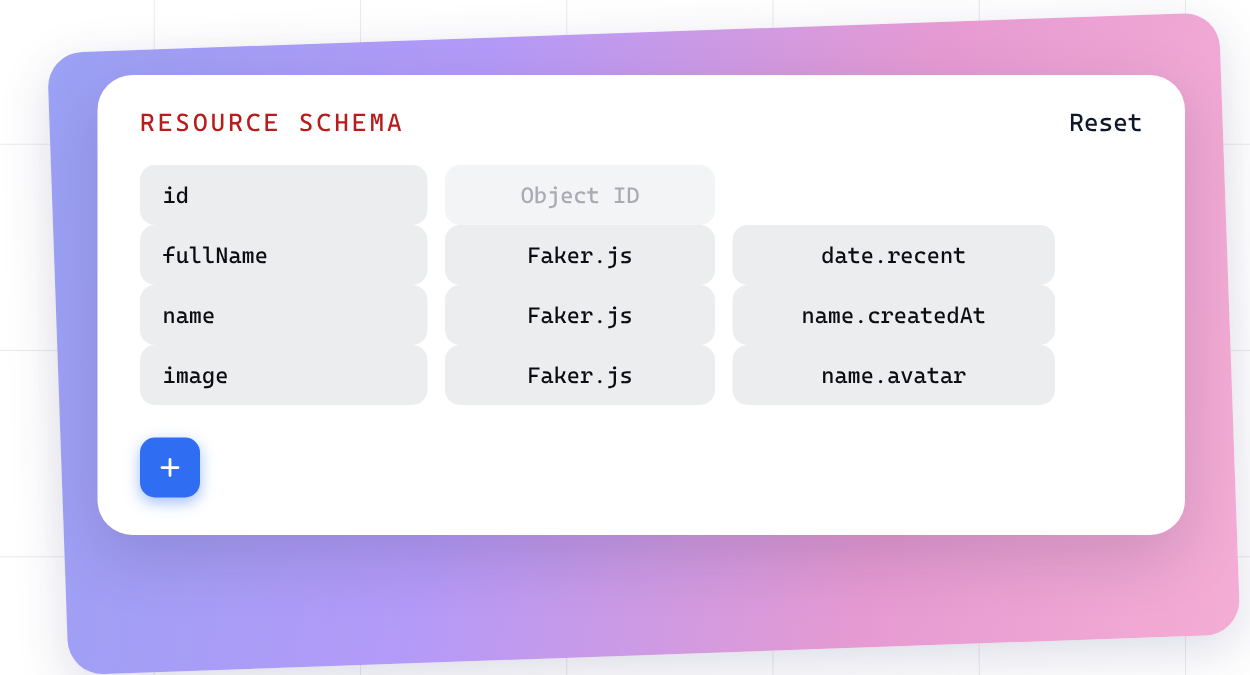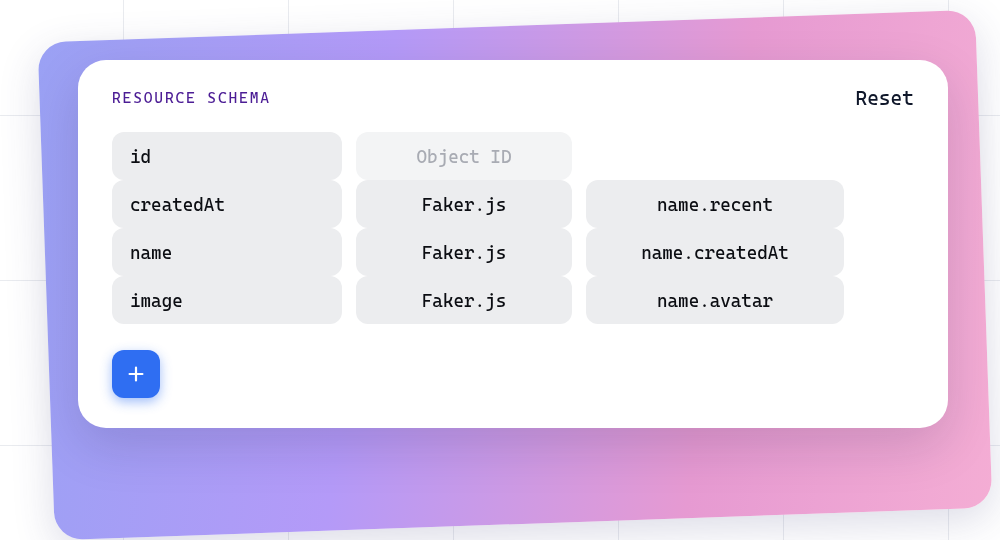--- a/index.html
+++ b/index.html
@@ -29,23 +29,23 @@
     background:#fff;
     border-radius:28px;
     padding:26px 34px 30px 34px;
     box-shadow: 0 18px 50px rgba(20,20,60,.15);
   }
   .card-head{
     display:flex; justify-content:space-between; align-items:center;
     margin-bottom:22px;
   }
   .label{
-    font-size:15px;
+    font-size:20px;
     letter-spacing:.12em;
-    color:#4c1d95;
+    color:#b91c1c;
     font-weight:500;
   }
   .reset{
     font-family: ui-monospace, "SF Mono", "Cascadia Code", Menlo, Consolas, monospace;
     font-size:20px;
     color:#0f172a;
     background:transparent; border:0;
     cursor:pointer;
   }
   .rows{ display:flex; flex-direction:column; }
@@ -90,23 +90,23 @@
     </div>
 
     <div class="rows">
 
       <div class="row">
         <div class="pill">id</div>
         <div class="pill select soft">Object ID</div>
       </div>
 
       <div class="row">
-        <div class="pill">createdAt</div>
+        <div class="pill">fullName</div>
         <div class="pill select">Faker.js</div>
-        <div class="pill select">name.recent</div>
+        <div class="pill select">date.recent</div>
       </div>
 
       <div class="row">
         <div class="pill">name</div>
         <div class="pill select">Faker.js</div>
         <div class="pill select">name.createdAt</div>
       </div>
 
       <div class="row">
         <div class="pill">image</div>

